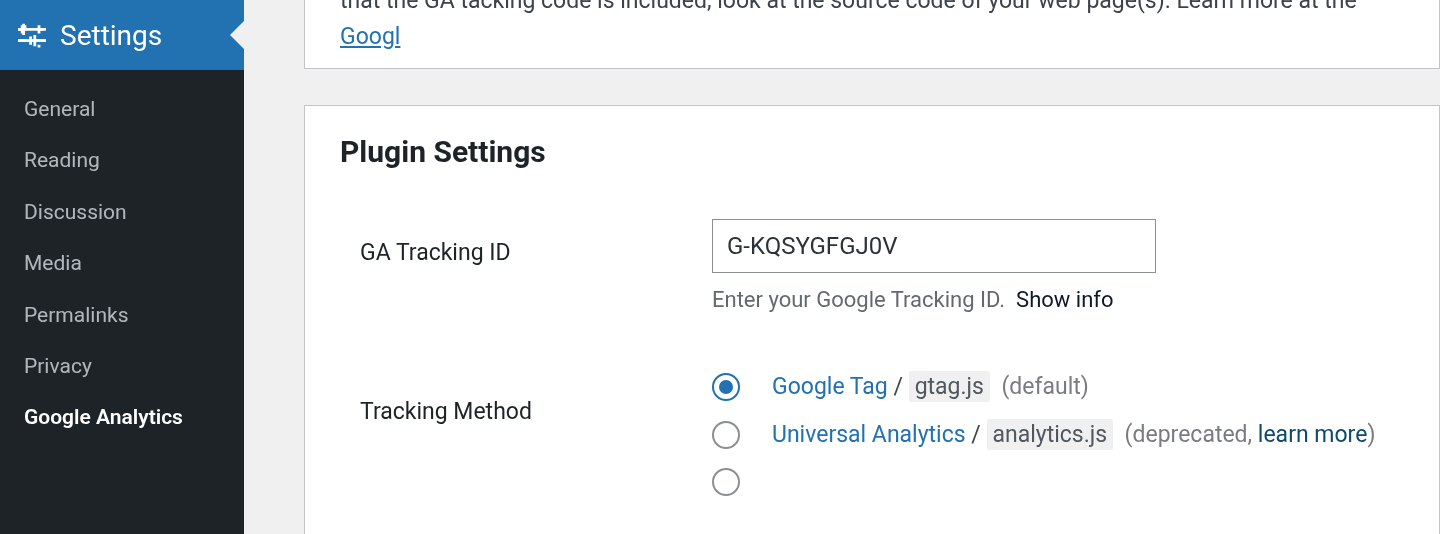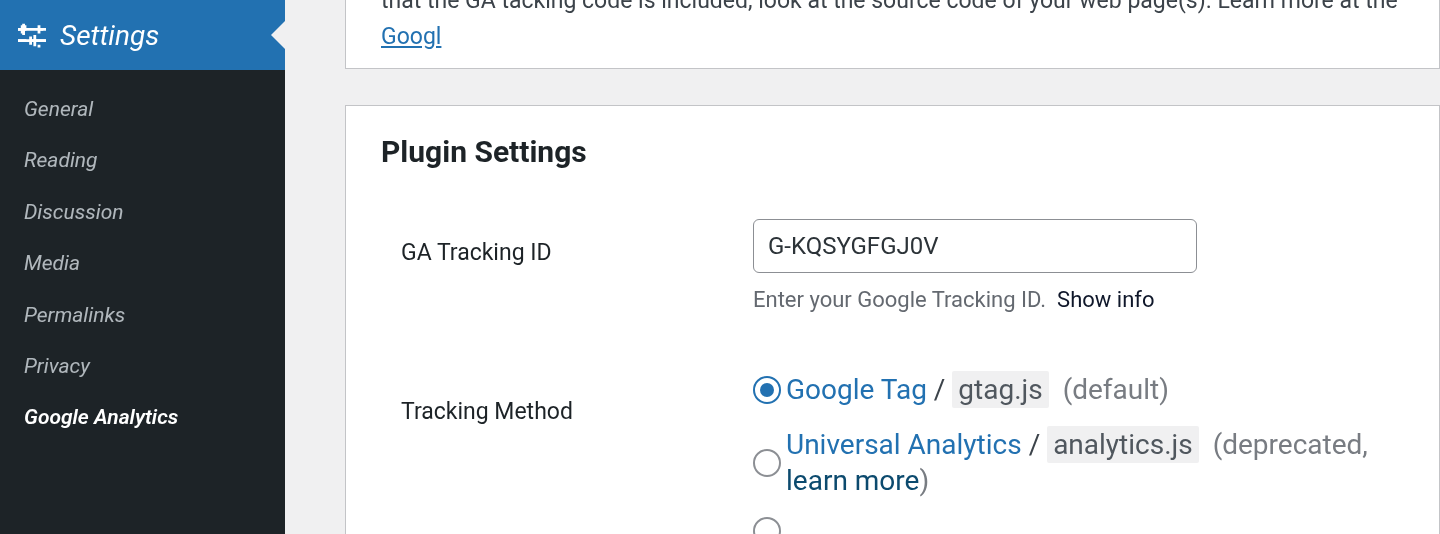--- a/index.html
+++ b/index.html
@@ -9,26 +9,25 @@
     font-family: -apple-system, BlinkMacSystemFont, "Segoe UI", Roboto, "Helvetica Neue", Arial, sans-serif;
     font-size: 21px;
     color: #1d2327;
     background: #f0f0f1;
     overflow: hidden;
   }
   .layout { display: flex; width: 100%; height: 100%; }
 
   
   .sidebar {
-    width: 285px;
+    width: 244px;
     background: #1d2327;
     color: #f0f0f1;
     flex-shrink: 0;
     position: relative;
-    font-style: italic;
   }
   .menu-top {
     display: flex;
     align-items: center;
     gap: 14px;
     height: 70px;
     padding: 0 18px;
     background: #2271b1;
     color: #fff;
     font-size: 28px;
@@ -97,39 +96,39 @@
     color: #1d2327;
     padding-left: 20px;
   }
   .form-field { flex: 1; padding-top: 2px; }
 
   .text-input {
     width: 444px;
     height: 54px;
     padding: 8px 14px;
     border: 1px solid #8c8f94;
-    border-radius: 6px;
+    border-radius: 0;
     font-size: 24px;
     font-family: inherit;
     color: #2c3338;
     background:#fff;
   }
   .help-row {
     margin-top: 14px;
     font-size: 22px;
     color: #646970;
   }
   .help-row a, .link { color: #0f172a; text-decoration: none; cursor:pointer; }
 
   .radio-group { margin-top: 2px; }
   .radio-option {
     display: flex;
     align-items: center;
-    gap: 5px;
-    font-size: 28px;
+    gap: 32px;
+    font-size: 23px;
     line-height: 1.3;
     margin-bottom: 18px;
     cursor: pointer;
   }
   .radio-option:last-child { margin-bottom:0; }
   .radio {
     width: 28px; height: 28px;
     border: 2px solid #8c8f94;
     border-radius: 50%;
     display: inline-flex; align-items: center; justify-content: center;

